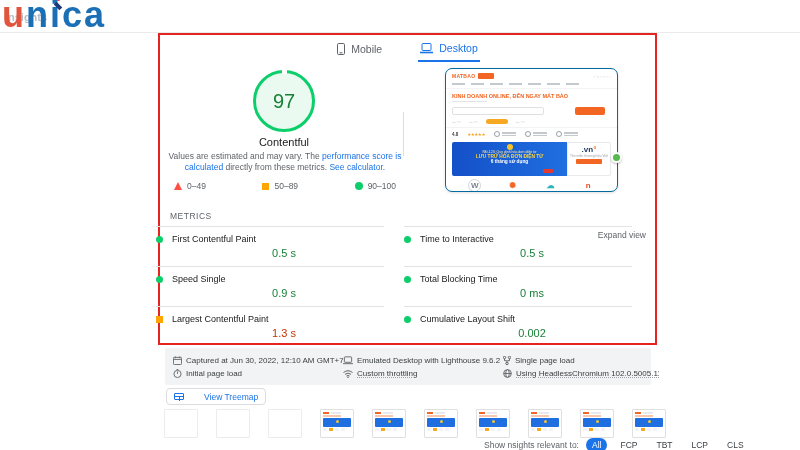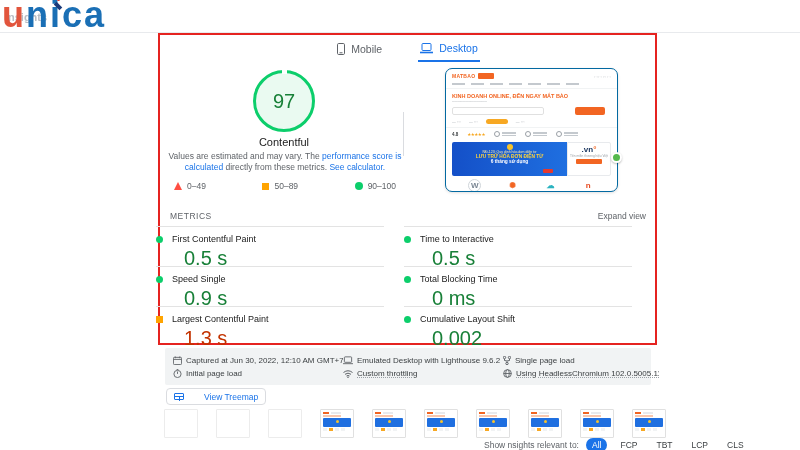--- a/index.html
+++ b/index.html
@@ -75,25 +75,25 @@
   .pv-apps { display:flex; justify-content:space-around; padding:3px 10px; }
   .pv-app { width:13px; height:13px; border-radius:3px; display:flex; align-items:center; justify-content:center; font-size:8px; font-weight:bold; }
   .app-wp { color:#7b8794; border:1px solid #cfd4d9; border-radius:50%; }
   .app-joomla { color:#f26522; }
   .app-cloud { color:#2bb3c0; }
   .app-office { color:#e8491f; }
   #pv-fab { position:absolute; left:611px; top:152px; width:11px; height:11px; border-radius:50%; background:#55b94e; border:2px solid #fff; box-shadow:0 1px 2px rgba(0,0,0,.25); }
 
   
   #metrics-head { position:absolute; left:170px; top:211px; width:476px; display:flex; justify-content:space-between; font-size:8.5px; color:#5f6368; letter-spacing:.5px; }
-  #expand-view { cursor:pointer; letter-spacing:0; }
+  #expand-view { cursor:pointer; letter-spacing:0;margin-top:19px; }
   #metrics-grid { position:absolute; left:156px; top:226px; width:476px; display:grid; grid-template-columns:228px 228px; column-gap:20px; }
   .metric { border-top:1px solid #e3e3e3; padding:7px 0 6px; height:40px; }
   .metric-top { display:flex; align-items:center; gap:9px; font-size:9px; color:#212121; }
-  .metric-value { margin-left:28px; margin-top:3px; font-size:20px; }
+  .metric-value { margin-left:28px; margin-top:3px; font-size:11px;text-align:center; }
   .metric.good .metric-value { color:#188038; }
   .metric.average .metric-value { color:#c33300; }
   .m-dot { width:7px; height:7px; border-radius:50%; background:#0cce6b; flex:none; }
   .m-sq { width:7px; height:7px; background:#ffa400; flex:none; }
 
   
   #runtime { position:absolute; left:165px; top:348px; width:486px; height:37px; background:#f1f3f4; border-radius:2px; padding:6px 8px; display:grid; grid-template-columns:170px 160px 156px; grid-auto-rows:13px; align-items:center; }
   .rt-item { display:flex; align-items:center; gap:4px; font-size:8px; color:#3c4043; white-space:nowrap; overflow:hidden; }
   .rt-item svg { flex:none; }
   .rt-underline { text-decoration:underline dotted #9aa0a6; cursor:pointer; }

